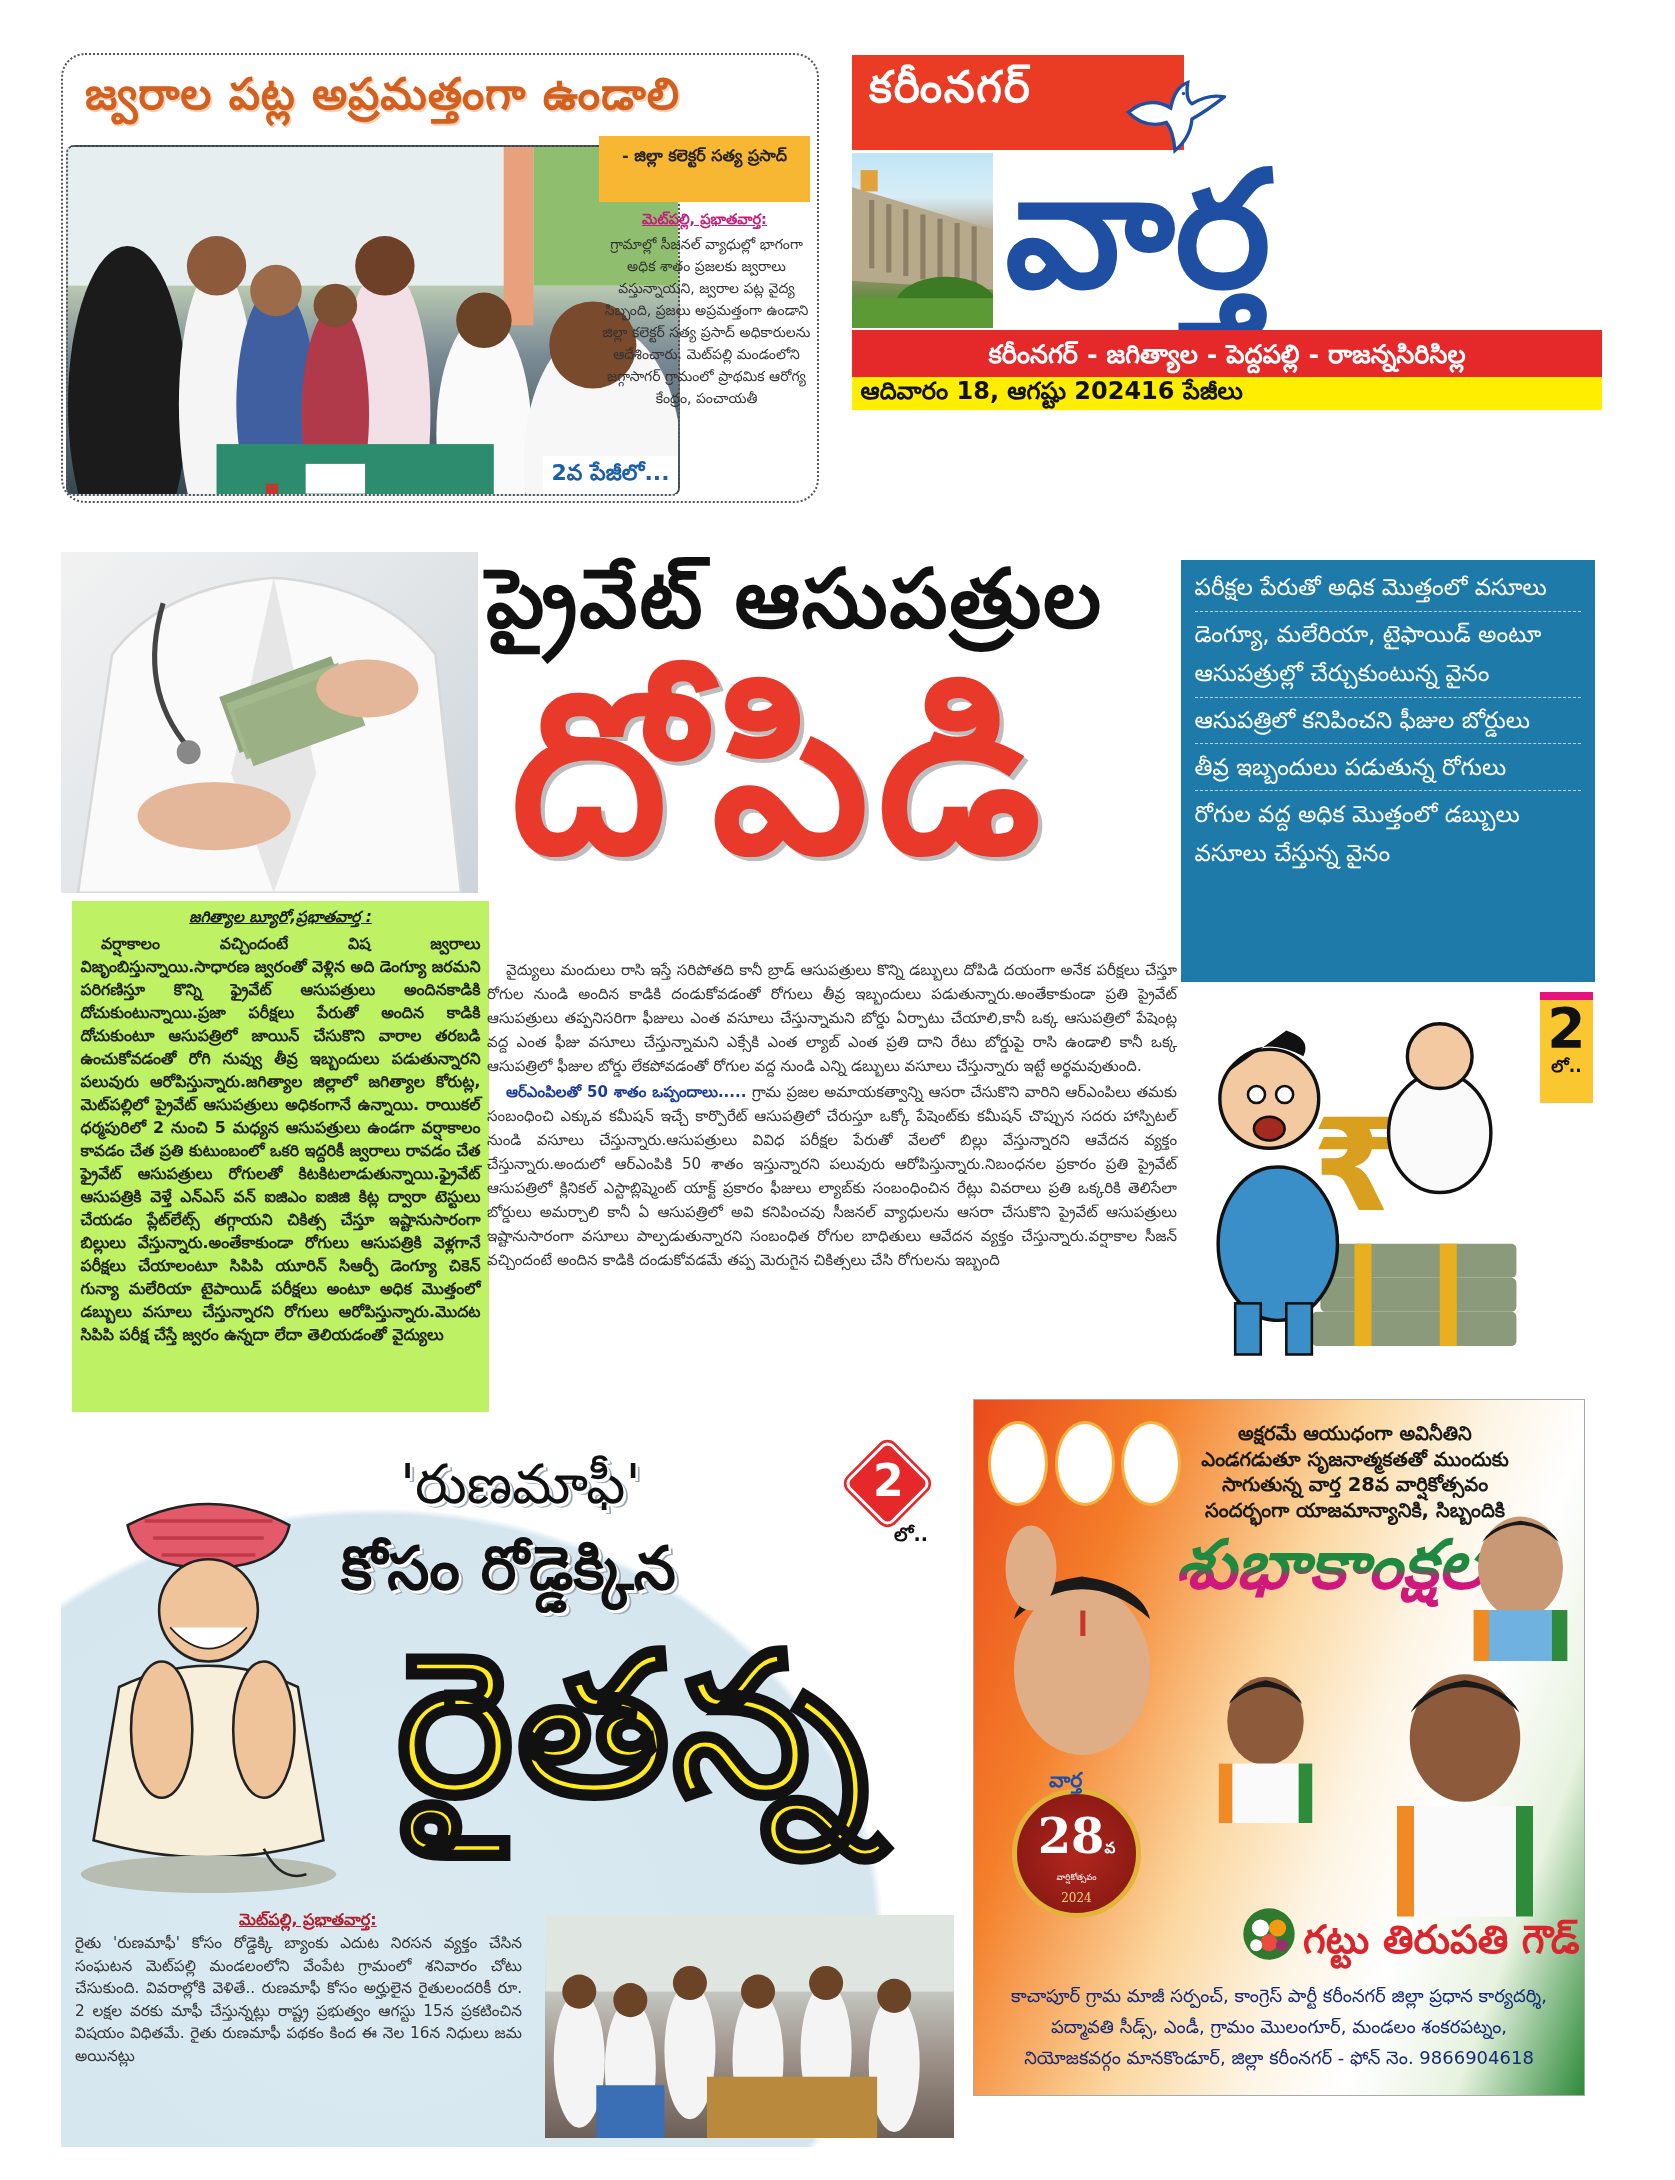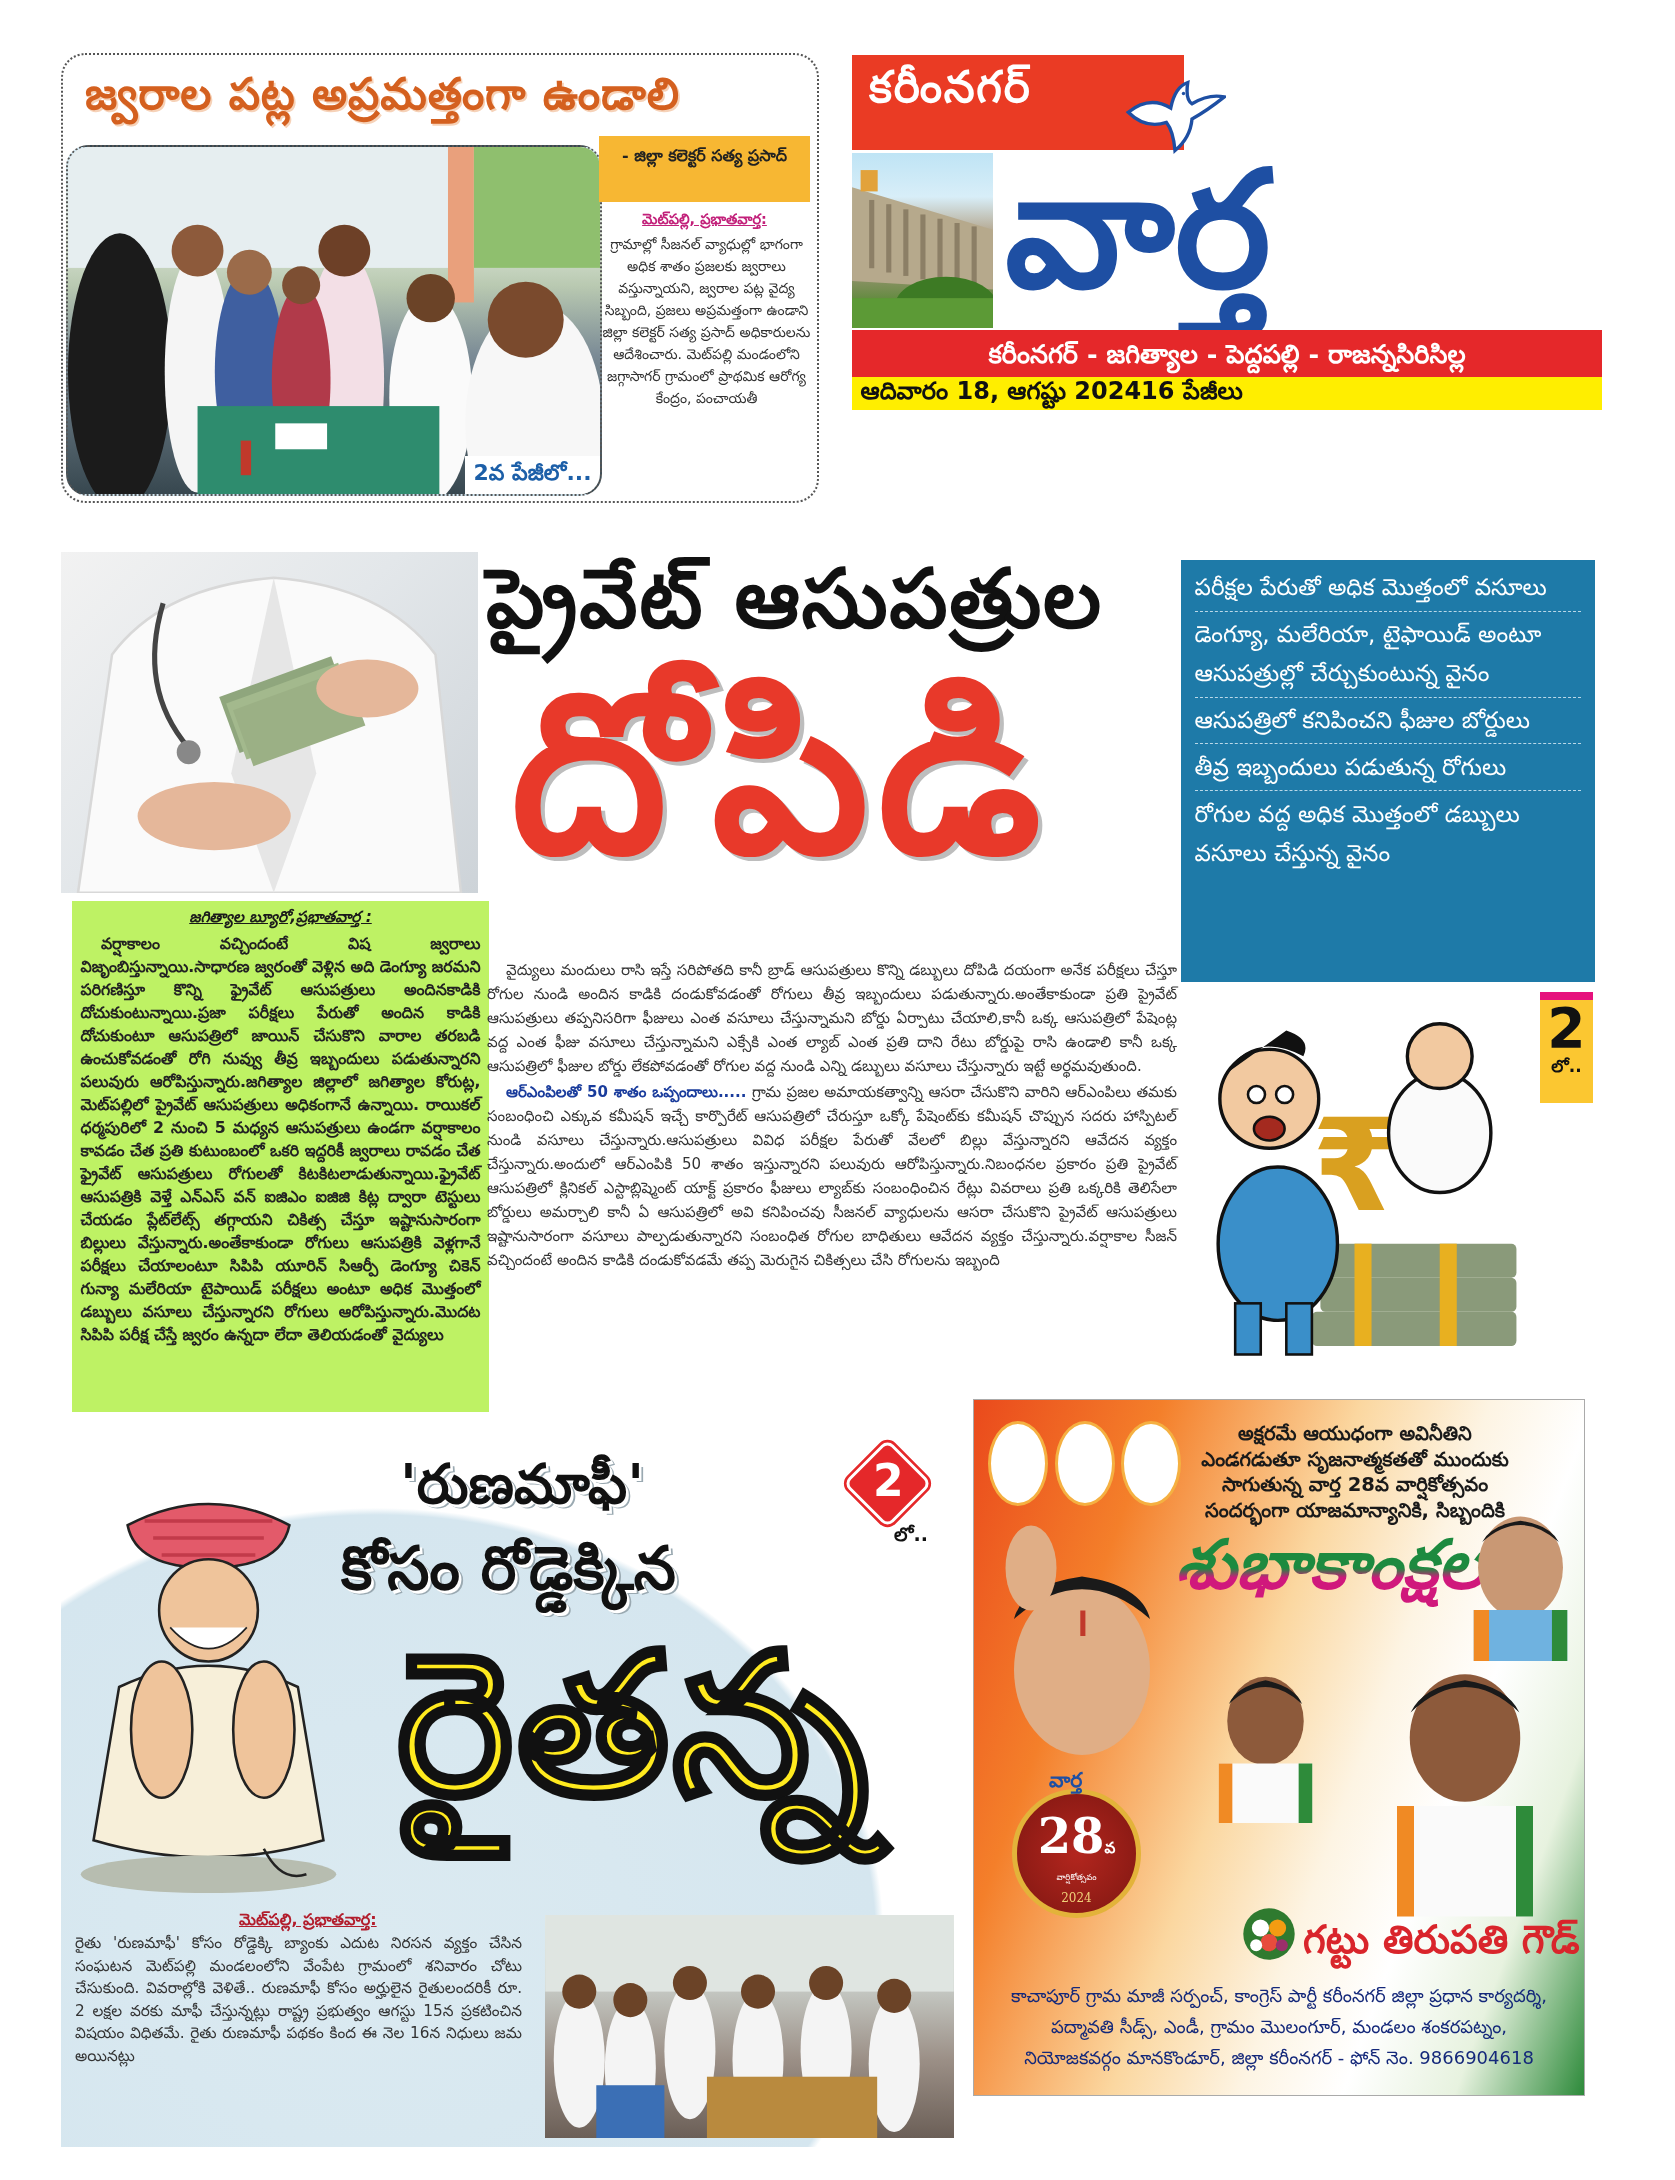--- a/index.html
+++ b/index.html
@@ -12,21 +12,21 @@
   .news-box {
     left: 61px; top: 53px; width: 758px; height: 450px;
     border: 2.6px dotted #555; border-radius: 24px; background: #fff;
   }
   .news-headline {
     left: 85px; top: 68px; width: 716px; height: 68px;
     font-family: "DejaVu Sans", sans-serif; font-weight: bold; font-size: 44px;
     color: #d4601f; text-shadow: 1.7px 1.7px 0 #f6d2b8; letter-spacing: 0.9px; white-space: nowrap;
   }
   .news-photo {
-    left: 66px; top: 145px; width: 536px; height: 351px; border-radius: 22px; overflow: hidden;
+    left: 66px; top: 145px; width: 614px; height: 351px; border-radius: 8px; overflow: hidden;
     background: linear-gradient(180deg, #cfe6f2 0%, #e5efe2 22%, #b9c9b1 40%, #7b8b96 60%, #37474f 100%);
     border: 2.6px dotted #555;
   }
   .photo-people { position:absolute; inset:0; }
   .photo-caption-tag {
     position: absolute; right: 0; bottom: 0; background: #fff; padding: 3.4px 8.5px;
     font-weight: bold; font-size: 22px; color: #1c5fa8;
   }
   .quote-box {
     left: 599px; top: 136px; width: 211px; height: 66px; background: #f7b733;
@@ -109,21 +109,21 @@
   .cont-badge-2 .num { font-size: 55px; font-weight: bold; color: #111; line-height: 56px; }
   .cont-badge-2 .lo { font-size: 17px; font-weight: bold; color: #111; }
 
   
   .farmer-bg {
     left: 61px; top: 1440px; width: 903px; height: 707px;
     background: radial-gradient(ellipse at 35% 70%, #dbeaf1 0%, #d5e6ef 60%, #ffffff 61%);
   }
   .farmer-art { left: 68px; top: 1474px; width: 281px; height: 426px; }
   .farmer-head-1 {
-    left: 400px; top: 1452px; font-size: 55px; font-weight: bold; color: #111; white-space: nowrap;
+    left: 400px; top: 1452px; font-size: 55px; font-weight: normal; color: #111; white-space: nowrap;
     text-shadow: 2.6px 2.6px 0 #fff, 4.3px 4.3px 0 #9aa9b1;
   }
   .farmer-head-2 {
     left: 341px; top: 1533px; font-size: 60px; font-weight: bold; color: #111; white-space: nowrap;
     text-shadow: 2.6px 2.6px 0 #fff, 4.3px 4.3px 0 #9aa9b1;
   }
   .farmer-head-3 {
     left: 366px; top: 1627px; font-size: 196px; font-weight: bold; color: #ffea1e; white-space: nowrap; line-height: 1;
     -webkit-text-stroke: 5.1px #111; letter-spacing: 3.4px; margin-left: 31px;
   }

